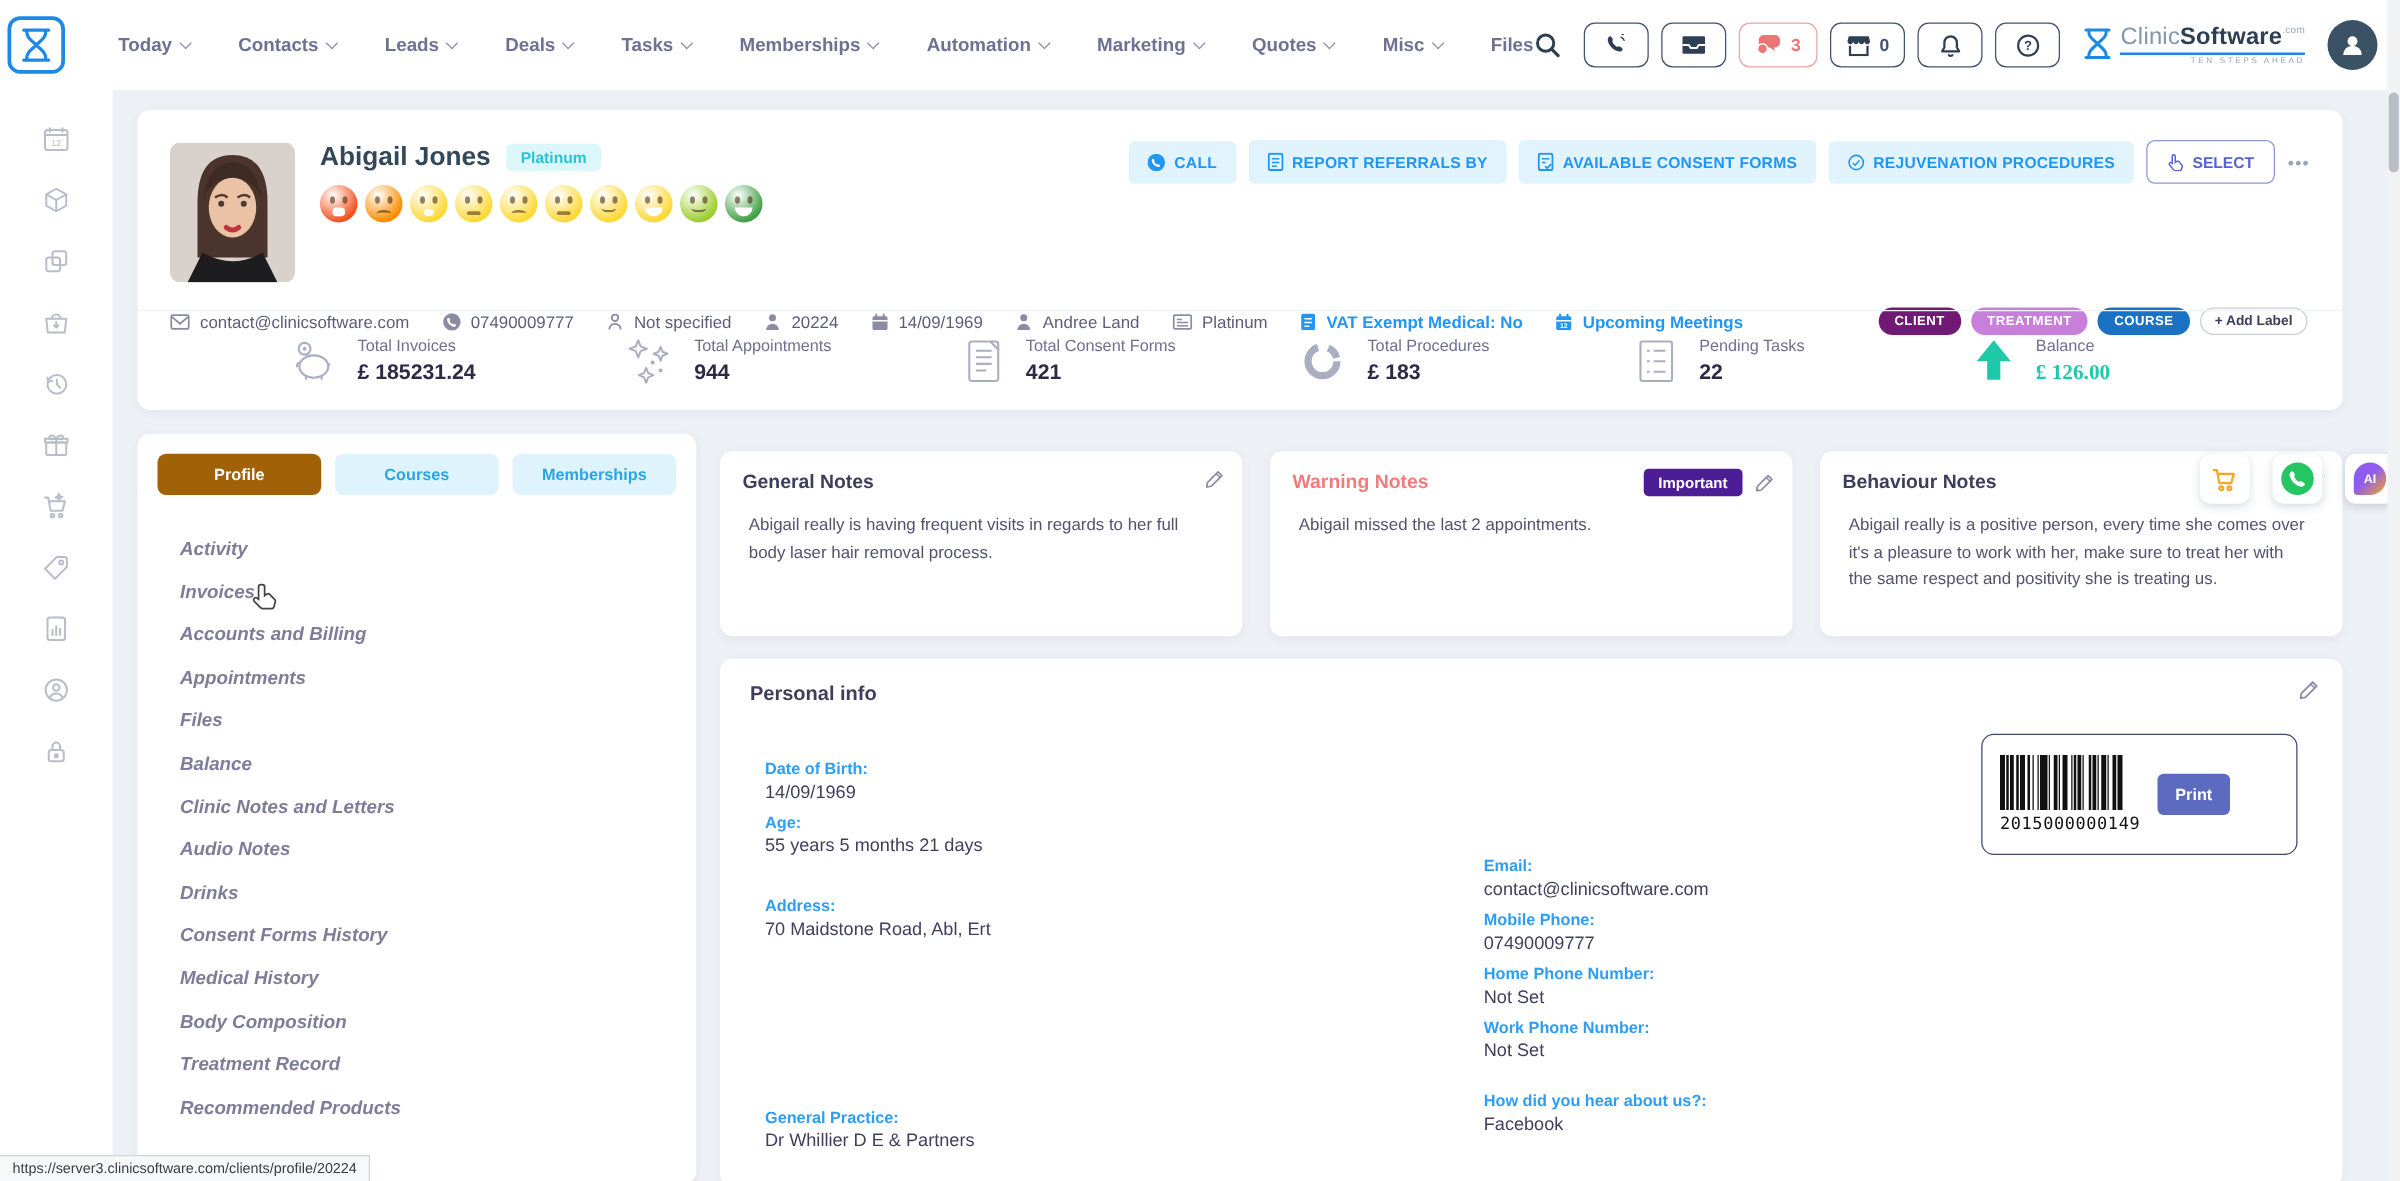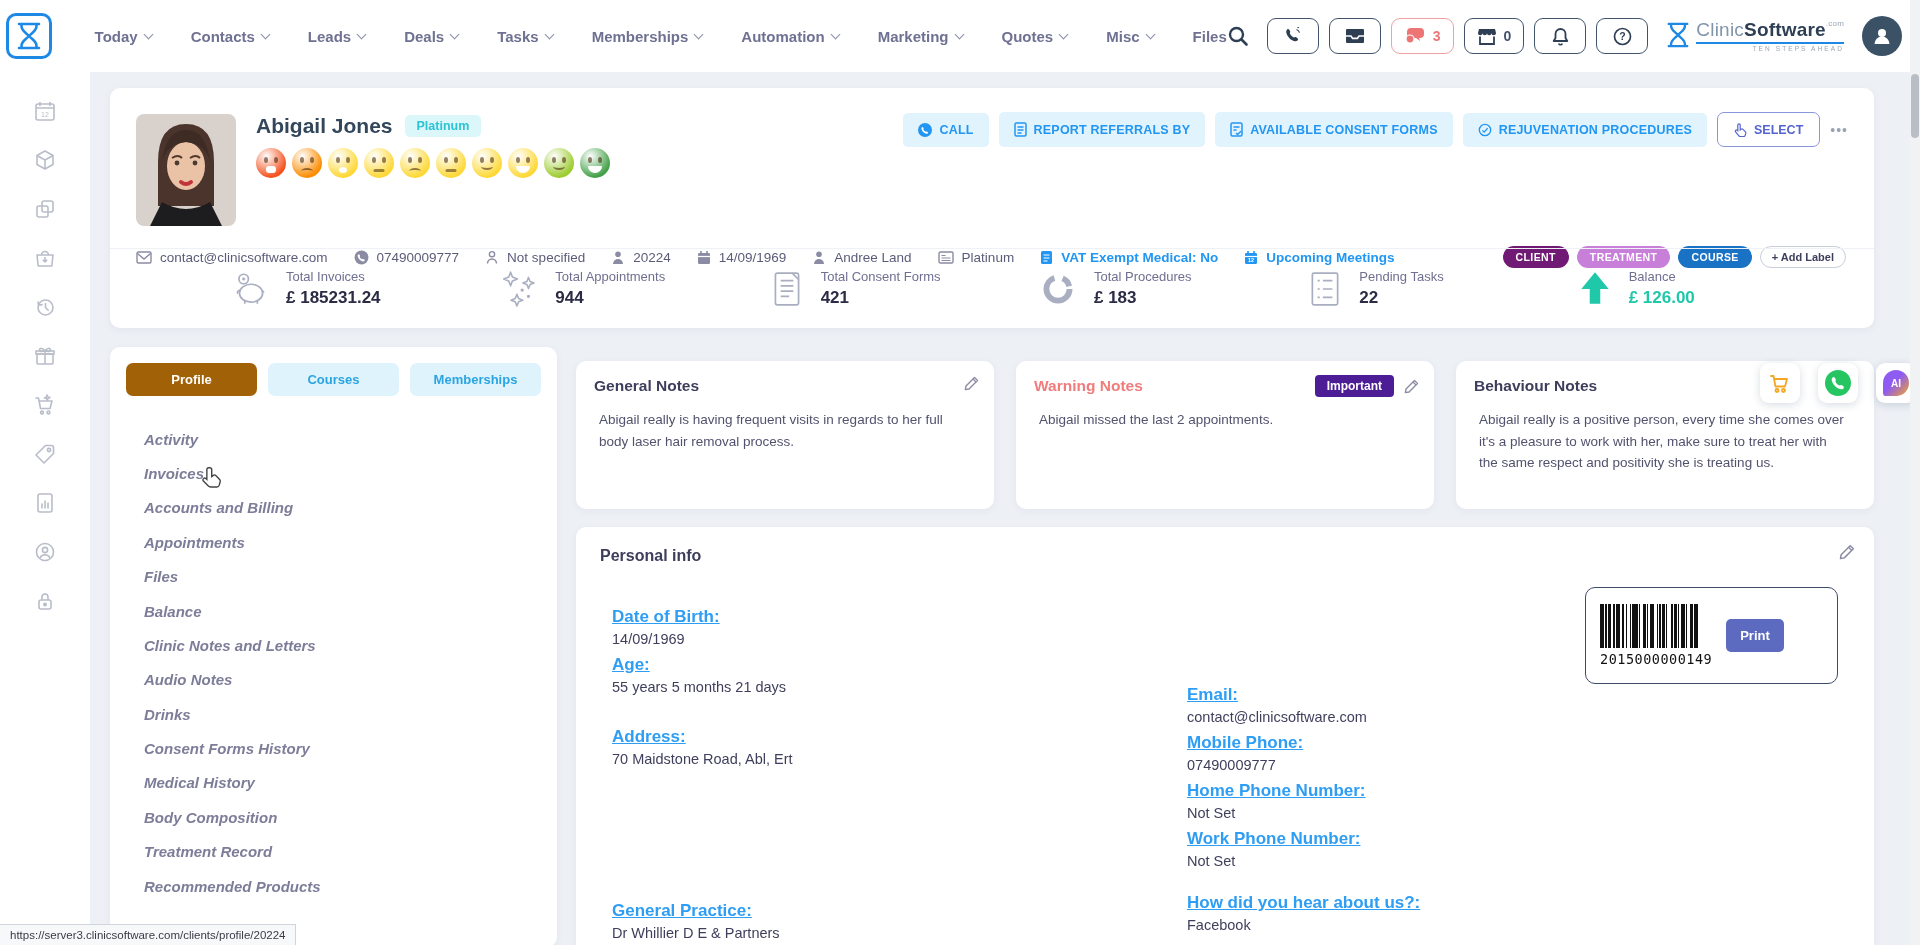--- a/index.html
+++ b/index.html
@@ -63,21 +63,21 @@
   .c-item.link { color:#2196f3; font-weight:700; }
   .pill { color:#fff; font-size:10.5px; font-weight:700; padding:5px 13px; border-radius:12px; letter-spacing:.4px; cursor:pointer; }
   .pill-client { background:#701a75; } .pill-treatment { background:#c77fd9; } .pill-course { background:#1a72c5; }
   .addlabel { border:1.4px solid #c9cedb; border-radius:12px; background:#fff; color:#3d3d5c; font-size:11px; font-weight:700; padding:4px 11px; cursor:pointer; }
   .label-row { margin-left:auto; display:flex; gap:8px; align-items:center; }
   .divider { position:absolute; left:0; right:0; top:160px; height:1px; background:#eef1f6; }
   .stats-row { position:absolute; left:0; right:0; top:161px; height:79px; display:flex; align-items:center; padding:0 28px 0 120px; gap:0; }
   .stat { flex:1; display:flex; align-items:center; gap:16px; }
   .stat-label { font-size:13px; color:#6f6f91; margin-bottom:4px; }
   .stat-value { font-size:17px; font-weight:700; color:#2b2b45; }
-  .stat.balance .stat-value { color:#1fc8a9; }
+  .stat.balance .stat-value { color:#1fc8a9;font-family:Liberation Serif, serif; }
 
   
   .lower { display:flex; gap:19px; margin-top:19px; height:600px; }
   .left-card { width:447px; padding:16px; flex:0 0 auto; height:600px; }
   .tab-row { display:flex; gap:11px; }
   .tab { flex:1; height:33px; border:none; border-radius:7px; font-size:13px; font-weight:700; cursor:pointer; background:#dff3fd; color:#2aa5e2; font-family:inherit; }
   .tab.active { background:#a16207; color:#fff; }
   .menu { list-style:none; margin-top:26px; padding-left:18px;font-style:italic; }
   .menu li { font-size:15px; font-weight:600; color:#7d7d99; padding:8.7px 0; cursor:pointer; }
   .right-col { flex:1; padding-top:14px; display:flex; flex-direction:column; }
@@ -87,21 +87,21 @@
   .note-title.warn { color:#f17c7c; }
   .note-text { font-size:13.5px; color:#52526e; line-height:1.6; margin-top:14px; padding-left:5px; padding-right:10px; }
   .note-tools { position:absolute; right:14px; top:14px; display:flex; align-items:center; gap:10px; }
   .imp-badge { background:#4c1d95; color:#fff; font-size:12px; font-weight:700; padding:4px 12px; border-radius:4px; }
   .pencil { cursor:pointer; display:flex; }
   .personal-card { margin-top:18px; flex:1; padding:20px 24px; position:relative; }
   .personal-title { font-size:16px; font-weight:700; color:#3d3d5c; }
   .personal-pencil { position:absolute; right:18px; top:16px; }
   .pi-grid { display:flex; margin-top:40px; }
   .pi-col { width:46%; padding-left:12px; }
-  .pi-label { color:#2e9df4; font-size:17px; font-weight:700; margin-top:2px;text-decoration:underline; }
+  .pi-label { color:#2e9df4; font-size:13px; font-weight:700; margin-top:2px; }
   .pi-value { color:#3f3f5c; font-size:14.5px; margin:4px 0 8px; }
   .pi-gap { height:22px; }
   .barcode-box { position:absolute; right:36px; top:60px; width:253px; height:97px; border:1.6px solid #3d4a68; border-radius:10px; background:#fff; display:flex; align-items:center; padding:0 14px; gap:14px; }
   .bars-wrap { text-align:center; }
   .bars { height:44px; display:flex; align-items:stretch; }
   .bars span { background:#111; display:inline-block; height:100%; }
   .bar-num { font-size:13.5px; color:#111; margin-top:3px; font-family:"DejaVu Sans Mono", monospace; letter-spacing:.5px; }
   .print-btn { background:#5c6bc0; color:#fff; border:none; border-radius:5px; font-size:13px; font-weight:700; padding:9px 14px; cursor:pointer; }
 
   

